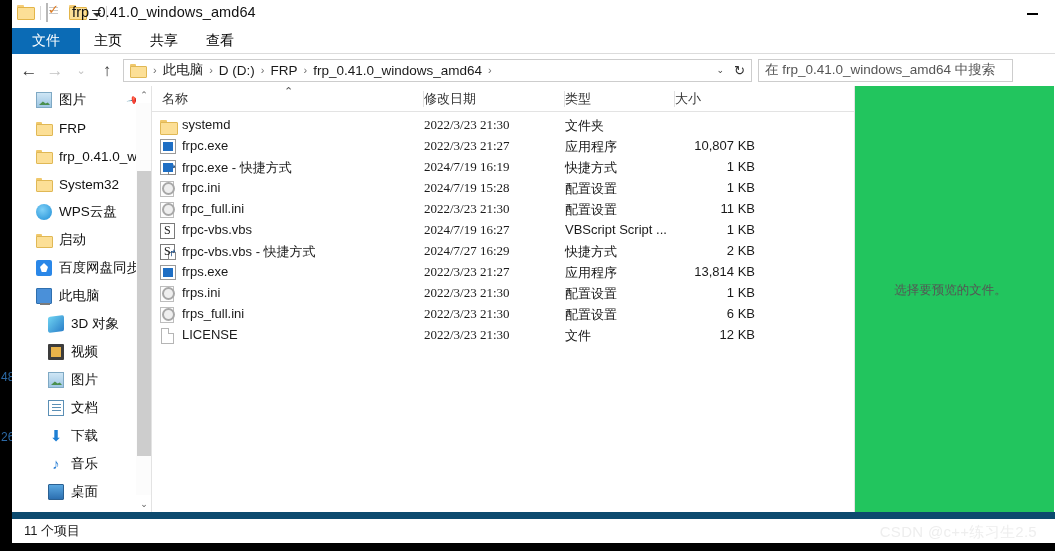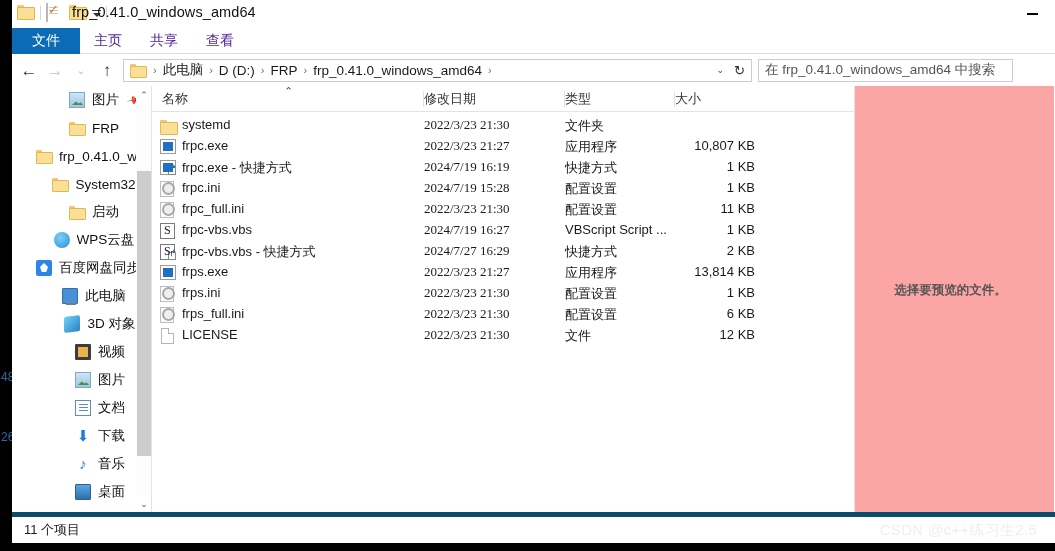--- a/index.html
+++ b/index.html
@@ -34,21 +34,21 @@
   .qat-caret-wrap{ display:flex; flex-direction:column; align-items:center; gap:2px;}
   .qat-caret-wrap .bar{ width:9px;height:1px;background:#333;}
   .title-text { position:absolute; left:60px; top:4px; font-size:14.5px; color:#111; letter-spacing:.1px;}
   .win-btns { position:absolute; right:0; top:0; display:flex; }
   .win-btn { width:46px; height:28px; display:flex; align-items:center; justify-content:center; }
   .win-btn .min { width:11px; height:1.5px; background:#000; }
 
   
   .ribbon { position:relative; height:26px; background:#fff; border-bottom:1px solid #dcdcdc;}
   .tabs { display:flex; align-items:stretch; height:26px; }
-  .tab { display:flex; align-items:center; justify-content:center; font-size:14px; color:#4c1d95; padding:0 14px; }
+  .tab { display:flex; align-items:center; justify-content:center; font-size:14px; color:#000000; padding:0 14px; }
   .tab.file { background:#0b6bb5; color:#fff; min-width:68px; }
 
   
   .addrbar { position:relative; height:32px; background:#fff; display:flex; align-items:center; padding:0 4px; }
   .nav-btn { width:26px; height:26px; display:flex; align-items:center; justify-content:center; color:#3a3a3a; font-size:16px; }
   .nav-btn.dis { color:#c3c3c3; }
   .nav-arrow { font-size:17px; line-height:1; }
   .addr-input {
     flex:0 0 auto; width:629px; height:23px; margin-left:3px;
     border:1px solid #cdcdcd; background:#fff; display:flex; align-items:center;
@@ -63,21 +63,21 @@
     border:1px solid #cdcdcd; border-left:1px solid #cdcdcd; background:#fff;
     display:flex; align-items:center; padding-left:6px;
     font-size:13.5px; color:#555;
   }
 
   
   .body { position:relative; height:426px; display:flex; background:#fff; }
 
   
   .sidebar { position:relative; width:140px; height:426px; overflow:hidden; background:#fff; }
-  .side-item { display:flex; align-items:center; height:28px; padding-left:24px; font-size:13.5px; color:#111; position:relative; white-space:nowrap;justify-content:center;}
+  .side-item { display:flex; align-items:center; height:28px; padding-left:24px; font-size:13.5px; color:#111; position:relative; white-space:nowrap;}
   .side-item .lbl { margin-left:7px; overflow:hidden; }
   .pin { position:absolute; right:10px; top:8px; color:#8a8a8a; font-size:11px; transform:rotate(35deg); }
   .ico { width:16px; height:16px; position:relative; flex:0 0 16px; }
   .ico.folder:before{content:"";position:absolute;left:0;top:2px;width:6px;height:3px;background:#f0c86b;border-radius:1px 1px 0 0;}
   .ico.folder:after{content:"";position:absolute;left:0;top:4px;width:15px;height:10px;background:#fcdf96;border:1px solid #e0b855;border-radius:1px;}
   .ico.pics{background:linear-gradient(#cfe6f5,#9ec6e3);border:1px solid #7fa9c4;}
   .ico.pics:after{content:"";position:absolute;left:2px;bottom:2px;width:11px;height:4px;background:#4b8f4e;clip-path:polygon(0 100%,35% 10%,60% 60%,80% 35%,100% 100%);}
   .ico.cloud{border-radius:50%;background:radial-gradient(circle at 40% 35%,#7ed0f7,#1f8ed6);}
   .ico.baidu{background:#2a87e8;border-radius:2px;}
   .ico.baidu:after{content:"";position:absolute;left:4px;top:3px;width:8px;height:9px;background:#fff;clip-path:polygon(50% 0,100% 45%,78% 100%,22% 100%,0 45%);}
@@ -121,25 +121,25 @@
   .fi-ini:after{content:"";position:absolute;left:1px;bottom:1px;width:9px;height:9px;border-radius:50%;border:2px solid #a8a8a8;background:#efefef;}
   .fi-vbs{position:absolute;left:8px;top:2px;width:15px;height:16px;background:#fff;border:1px solid #7a7a7a;}
   .fi-vbs:after{content:"S";position:absolute;left:3px;top:-1px;font-size:12px;color:#222;font-family:"Liberation Serif",serif;}
   .fi-plain{position:absolute;left:9px;top:2px;width:13px;height:16px;background:#fff;border:1px solid #b5b5b5;}
   .fi-plain:after{content:"";position:absolute;right:-1px;top:-1px;width:5px;height:5px;background:#fff;border-left:1px solid #b5b5b5;border-bottom:1px solid #b5b5b5;}
   .shortcut-badge{position:absolute;left:7px;bottom:-1px;width:8px;height:8px;background:#fff;border:1px solid #8a8a8a;}
   .shortcut-badge:after{content:"↱";position:absolute;left:0px;top:-5px;font-size:9px;color:#1b4f8a;}
   .pane-divider{position:absolute;right:0;top:0;width:1px;height:426px;background:#e3e3e3;}
 
   
-  .preview { position:relative; width:199px; height:426px; background:#fca5a5;font-weight:bold; }
+  .preview { position:relative; width:199px; height:426px; background:#22c55e; }
   .preview .hint { position:absolute; left:0; right:8px; top:196px; text-align:center; font-size:12.5px; color:#555; }
 
   
-  .statusbar { position:relative; height:30px; border-top:5px solid #0c4a6e; background:#fff; display:flex; align-items:center; padding-left:12px; }
+  .statusbar { position:relative; height:30px; border-top:7px solid #0c4a6e; background:#fff; display:flex; align-items:center; padding-left:12px; }
   .statusbar .txt { font-size:13px; color:#1a1a1a; }
   .watermark { position:absolute; right:18px; top:4px; font-size:15px; color:#eeeeee; letter-spacing:.3px; }
   .bottom-strip { position:absolute; left:0; bottom:0; width:1055px; height:8px; background:#000; }
   .left-strip { position:absolute; left:0; top:0; width:12px; height:551px; background:#000; }
 </style>
 </head>
 <body>
 
 <div id="root">
 
@@ -224,26 +224,26 @@
         </div>
         <div class="side-item">
           <span class="ico folder"></span>
           <span class="lbl">frp_0.41.0_wind</span>
         </div>
         <div class="side-item">
           <span class="ico folder"></span>
           <span class="lbl">System32</span>
         </div>
         <div class="side-item">
+          <span class="ico cloud"></span>
+          <span class="lbl">WPS云盘</span>
+        </div>
+        <div class="side-item">
           <span class="ico folder"></span>
           <span class="lbl">启动</span>
-        </div>
-        <div class="side-item">
-          <span class="ico cloud"></span>
-          <span class="lbl">WPS云盘</span>
         </div>
         <div class="side-item">
           <span class="ico baidu"></span>
           <span class="lbl">百度网盘同步空间</span>
         </div>
         <div class="side-item">
           <span class="ico pc"></span>
           <span class="lbl">此电脑</span>
         </div>
         <div class="side-item" style="padding-left:36px">

